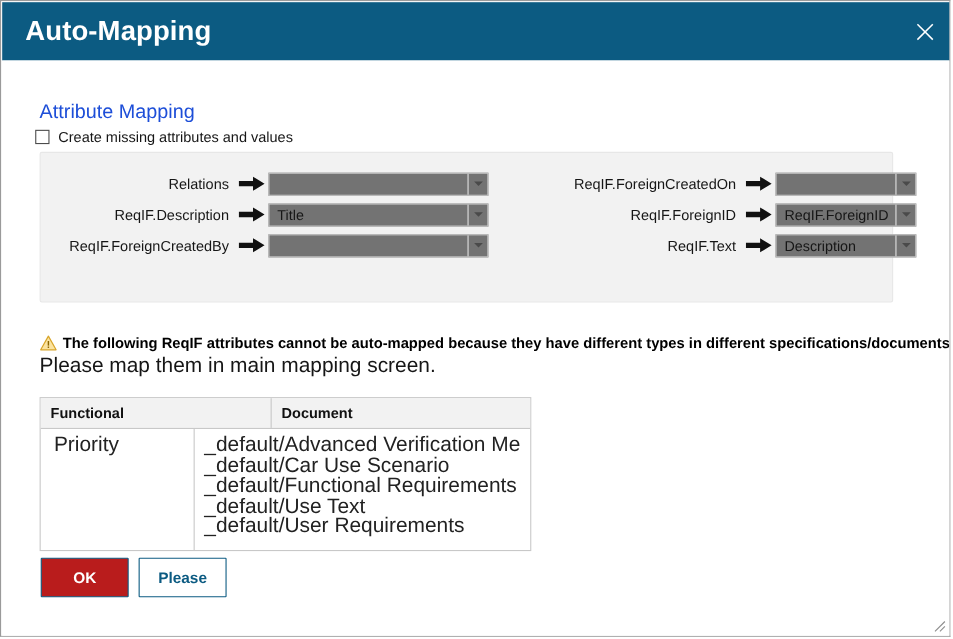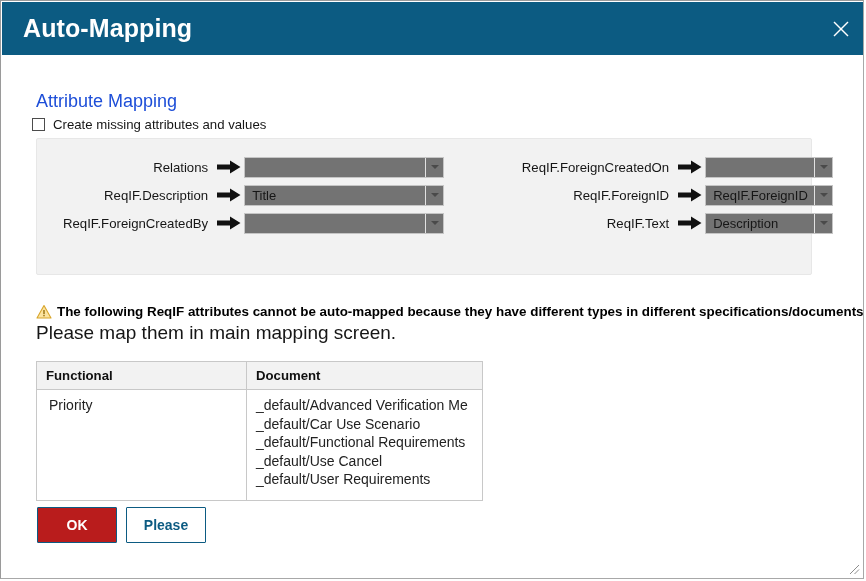--- a/index.html
+++ b/index.html
@@ -250,21 +250,21 @@
     font-weight: bold;
     color: #111111;
     padding-left: 9px;
     box-sizing: border-box;
   }
   .th-attr { width: 210px; border-right: 1px solid #c8c8c8; }
   .th-doc  { flex: 1 1 auto; }
 
   .tbl-row { display: flex; min-height: 110px; }
   .td {
-    font-size: 14px;
+    font-size: 19px;
     color: #222222;
     padding: 6px 9px 8px 12px;
     box-sizing: border-box;
     line-height: 18.6px;
   }
   .td-attr { width: 210px; border-right: 1px solid #c8c8c8; }
   .td-doc  { flex: 1 1 auto; padding-left: 9px; }
   .doc-line { white-space: nowrap; }
 
   
@@ -460,21 +460,21 @@
       <div class="tbl-head">
         <div class="th th-attr">Functional</div>
         <div class="th th-doc">Document</div>
       </div>
       <div class="tbl-row">
         <div class="td td-attr">Priority</div>
         <div class="td td-doc">
           <div class="doc-line">_default/Advanced Verification Me</div>
           <div class="doc-line">_default/Car Use Scenario</div>
           <div class="doc-line">_default/Functional Requirements</div>
-          <div class="doc-line">_default/Use Cancel</div>
+          <div class="doc-line">_default/Use Text</div>
           <div class="doc-line">_default/User Requirements</div>
         </div>
       </div>
     </div>
 
     <div class="btn-row">
       <div class="btn btn-ok">OK</div>
       <div class="btn btn-cancel">Please</div>
     </div>
 

